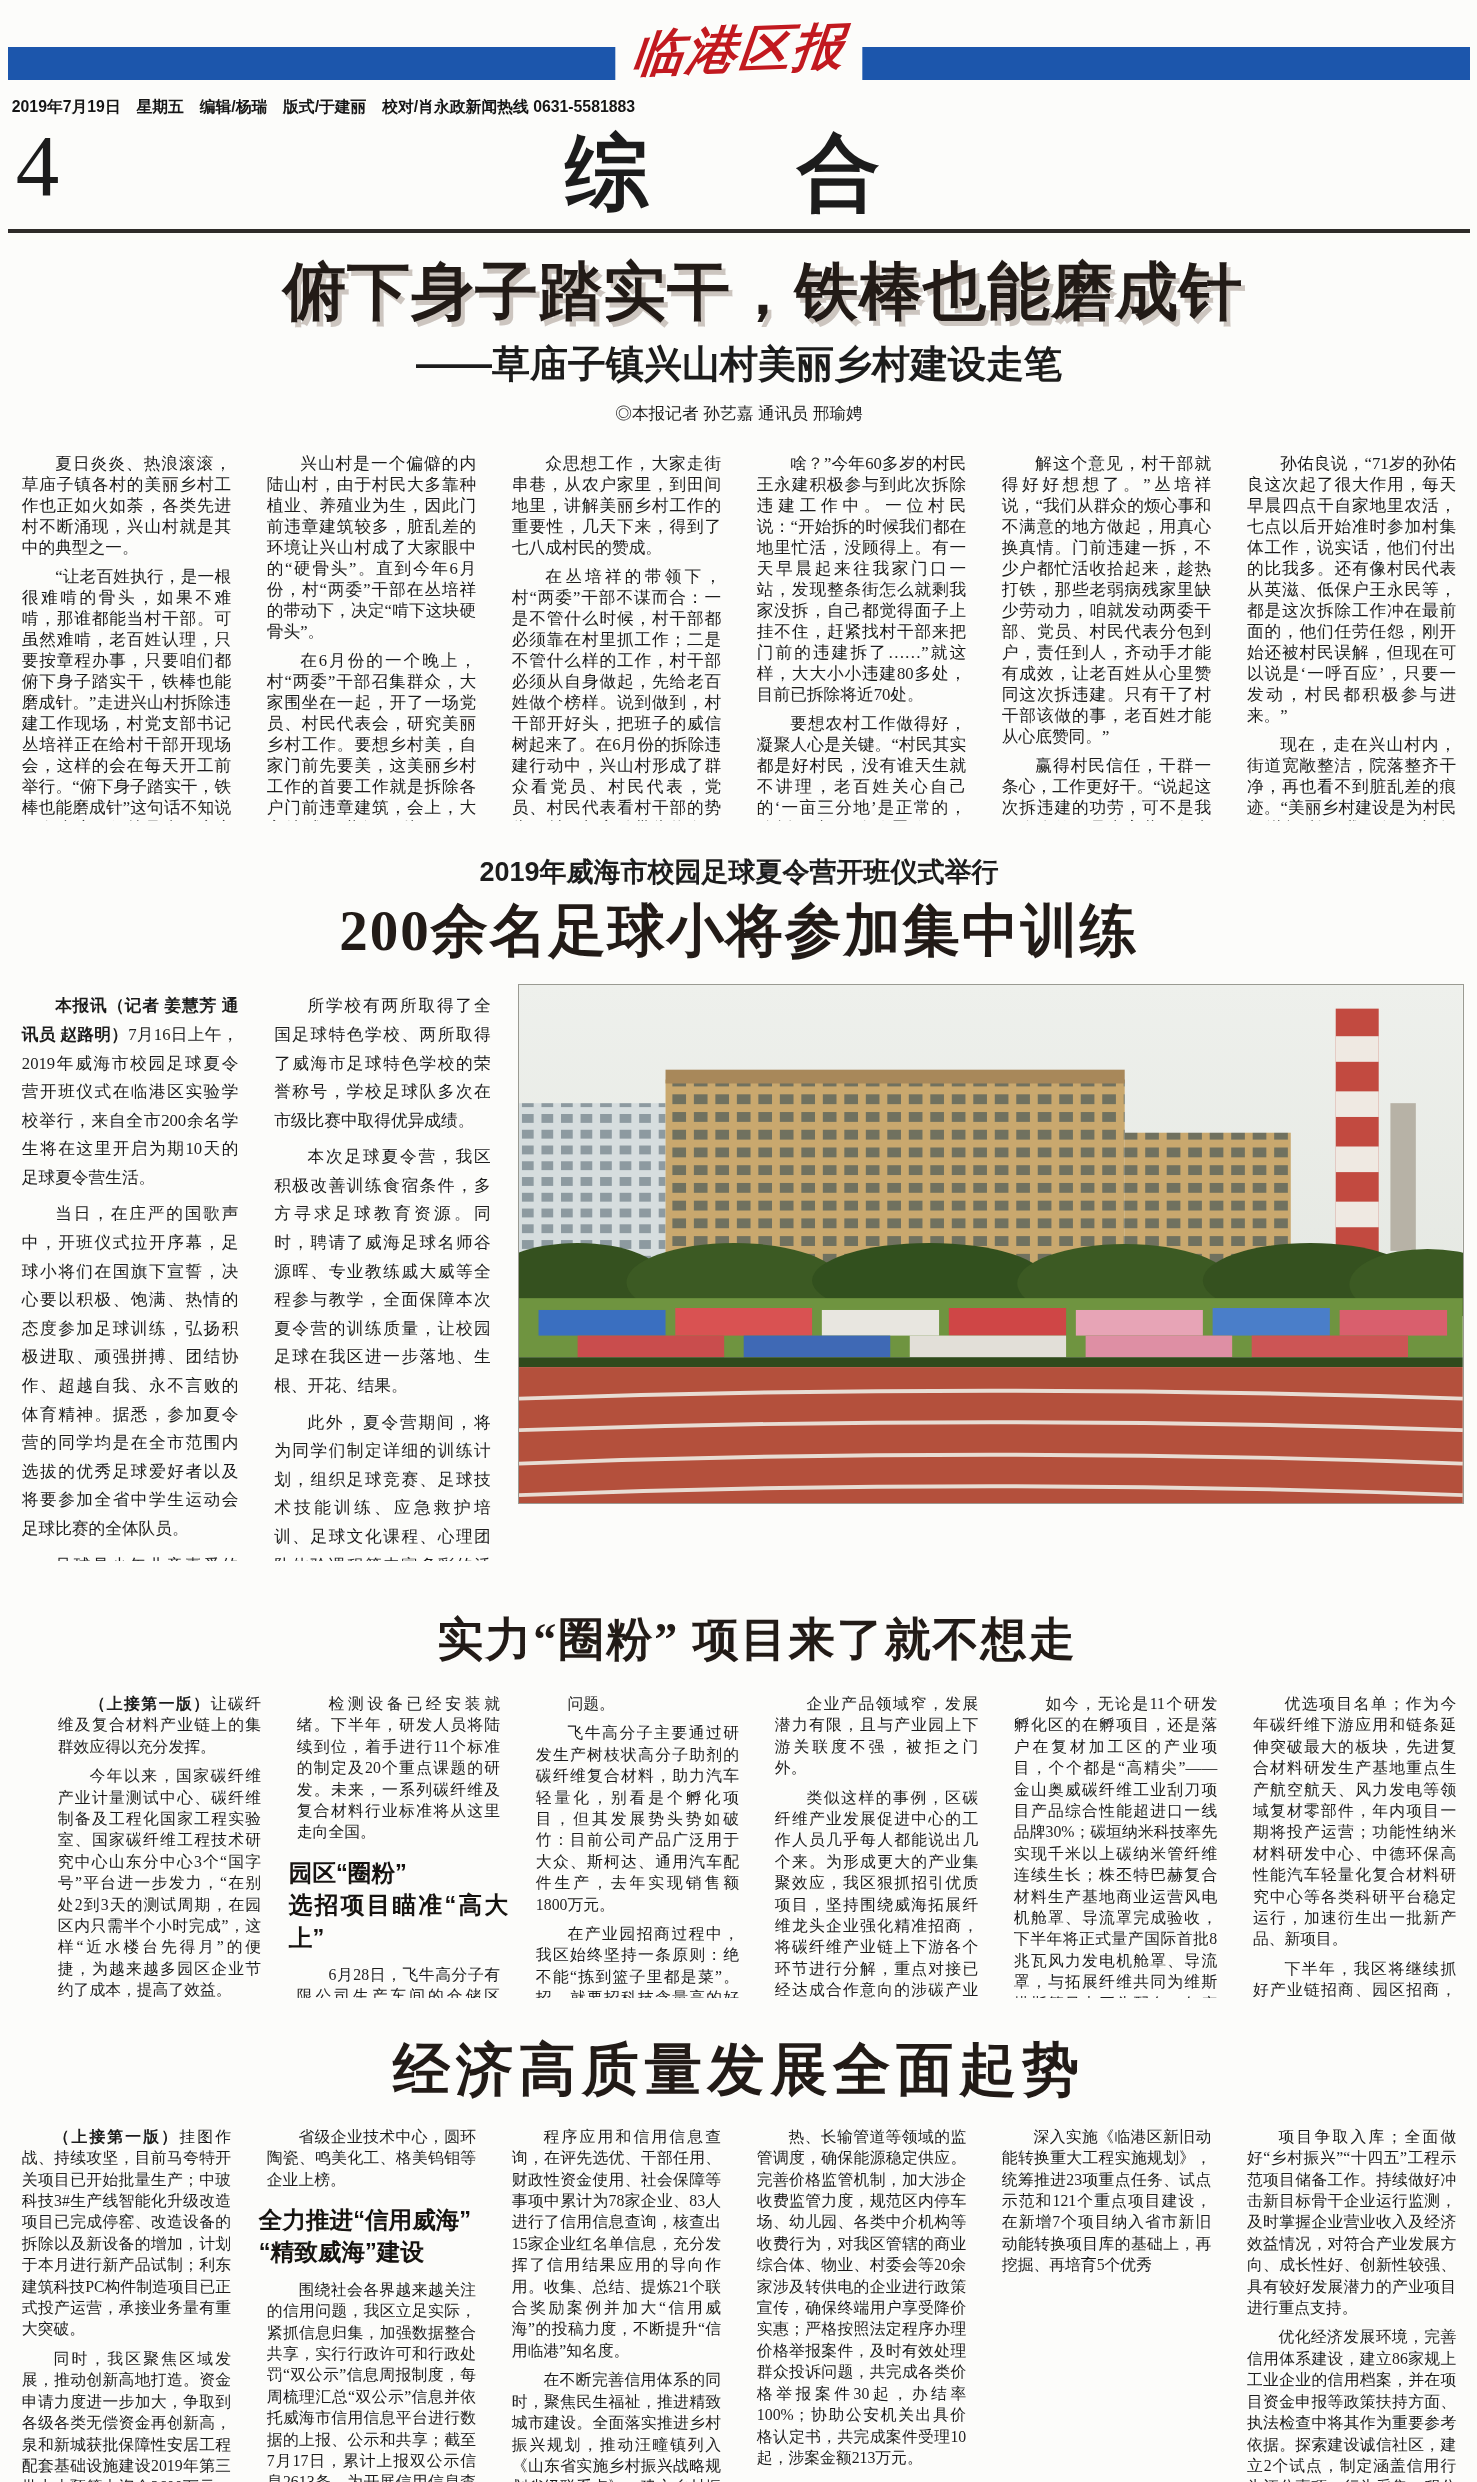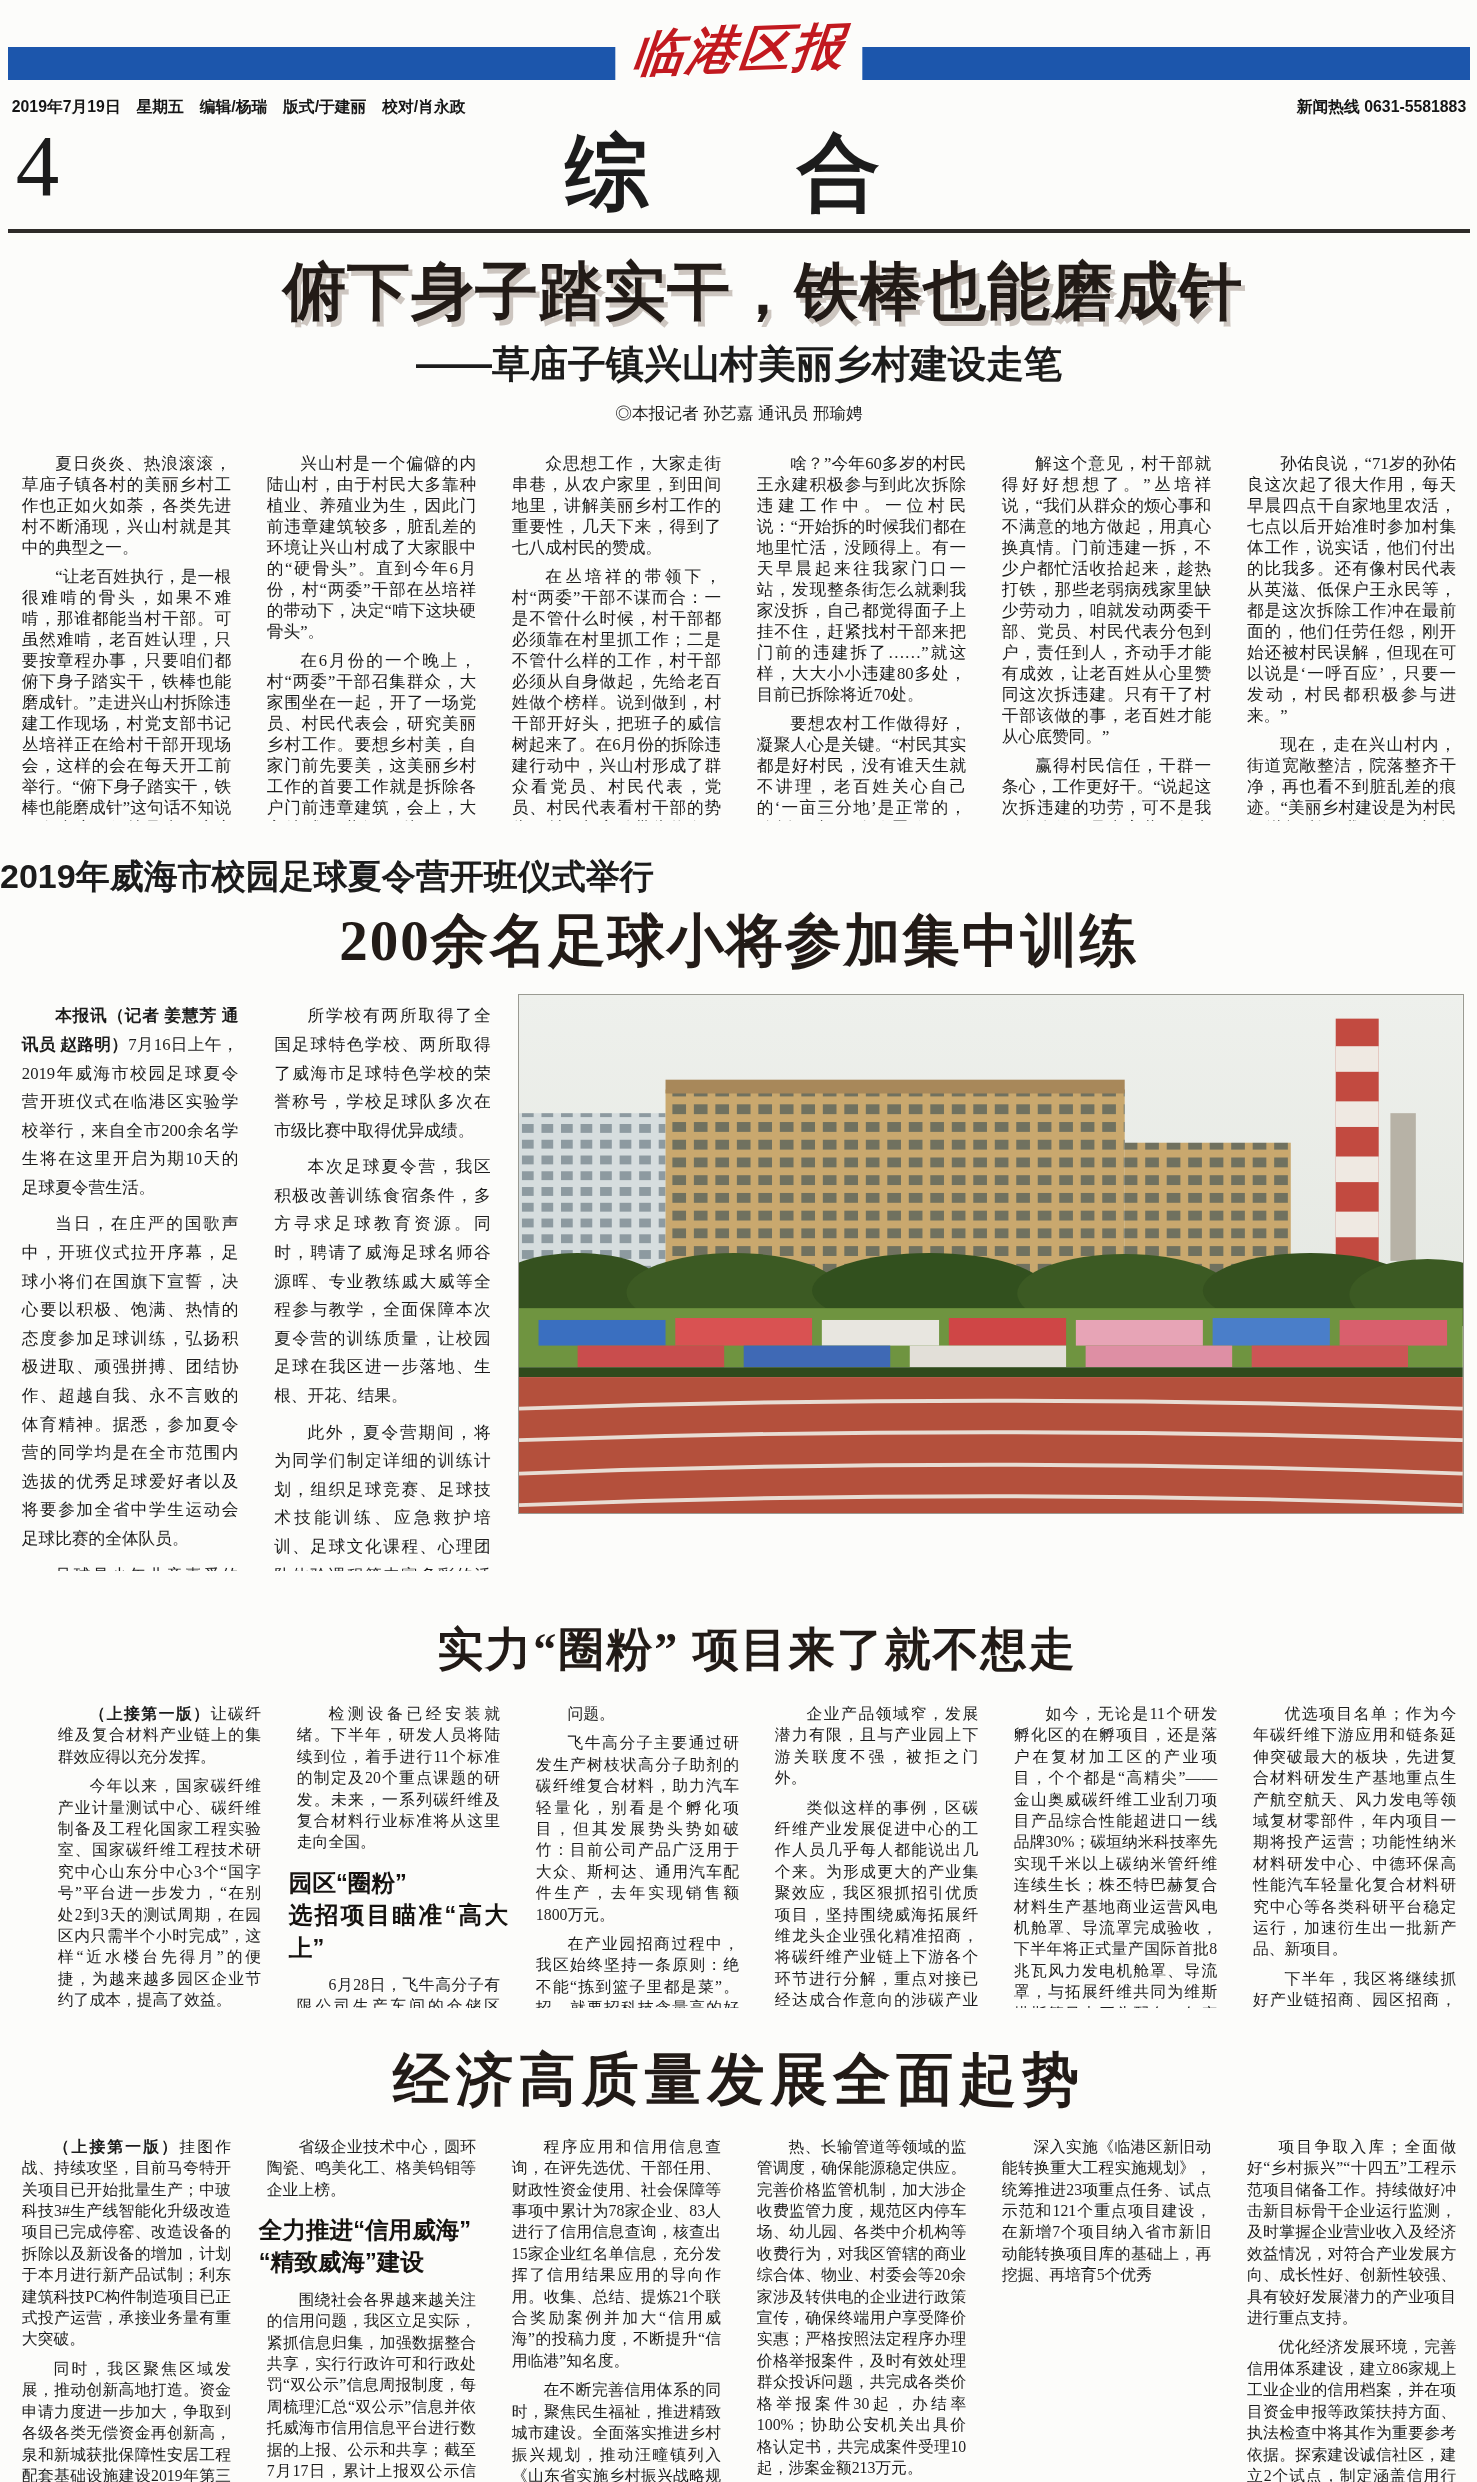--- a/index.html
+++ b/index.html
@@ -7,23 +7,23 @@
        font-family:"Liberation Serif",serif;position:relative;}
 
   
   .mast{position:relative;height:95px;}
   .mast-bar{position:absolute;left:7.9px;right:7.9px;top:47px;height:33px;}
   .mast-panel{position:absolute;left:50%;top:7.9px;transform:translateX(-50%);
       background:#fcfcfa;padding:0 17.7px;height:85px;display:flex;align-items:center;z-index:2;}
   .mast-title{font-family:"Liberation Serif",serif;font-style:italic;font-weight:bold;
       font-size:51px;letter-spacing:2px;transform:skewX(-8deg) rotate(-2deg);white-space:nowrap;}
 
-  .dateline{display:flex;justify-content:space-between;align-items:center;
+  .dateline{display:flex;align-items:center;
       font-family:"Liberation Sans",sans-serif;font-size:15.8px;font-weight:600;
-      padding:2px 11.8px 0 11.8px;color:#151515;gap:34px;}
+      padding:2px 11.8px 0 11.8px;color:#151515;}
 
   .pagehead{position:relative;height:99px;margin-top:2px;}
   .pageno{position:absolute;left:15.8px;top:0;font-size:87px;line-height:91px;font-weight:400;
       font-family:"Liberation Serif",serif;}
   .section{position:absolute;left:0;right:0;top:-2px;text-align:center;
       font-family:"Liberation Sans",sans-serif;font-weight:900;font-size:83px;letter-spacing:33px;}
   .rule{height:3.9px;background:#2e2b29;margin:9.9px 7.9px 0 7.9px;}
 
   
   .headline{ text-align:center;font-weight:900;color:#221b17;}
@@ -38,21 +38,21 @@
   .a1{margin-top:23.6px;}
   .a1 .headline{font-size:63px;line-height:73px;letter-spacing:1px;
       text-shadow:3.9px 4.9px 0 rgba(92,70,56,.30);padding-left:48px;}
   .a1 .subtitle{text-align:center;font-family:"Liberation Sans",sans-serif;font-weight:bold;
       font-size:38px;margin-top:9.9px;}
   .a1 .byline{text-align:center;font-family:"Liberation Sans",sans-serif;font-size:16.7px;margin-top:11.8px;}
   .a1 .cols{margin:19.7px 13.8px 0 13.8px;height:376px;font-size:16.7px;line-height:21px;}
 
   
   .a2{margin-top:33px;}
-  .a2 .kicker{font-family:"Liberation Sans",sans-serif;font-weight:600;font-size:34px;}
+  .a2 .kicker{text-align:center;font-family:"Liberation Sans",sans-serif;font-weight:600;font-size:27px;}
   .a2 .headline{font-size:57px;line-height:65px;margin-top:7.9px;letter-spacing:2px;}
   .a2-row{display:flex;gap:19.7px;margin:21.7px 13.8px 0 13.8px;}
   .a2-text{width:485px;flex:0 0 485px;}
   .a2 .cols{height:577px;font-size:16.7px;line-height:28.6px;}
   .photo{flex:1 1 auto;height:520px;border:1px solid #9a9a92;box-sizing:border-box;}
 
   
   .a3{margin-top:51px;padding-left:36px;}
   .a3 .headline{font-size:46px;line-height:55px;letter-spacing:2px;}
   .a3 .cols{margin:17.7px 13.8px 0 13.8px;height:313px;font-size:15.8px;line-height:21.4px;}

